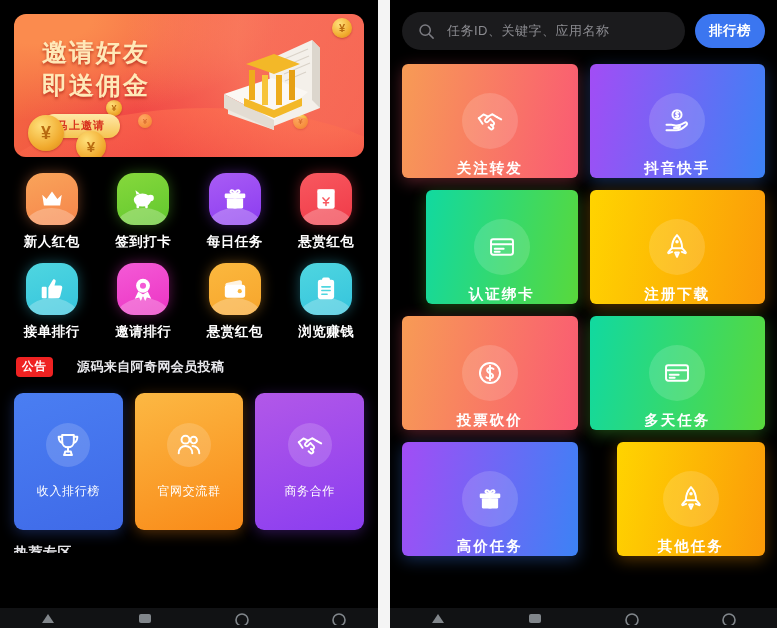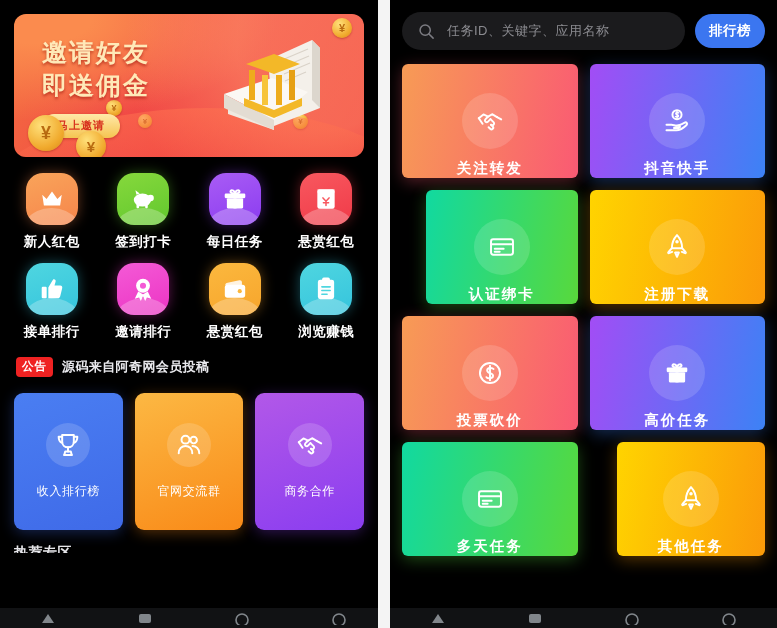--- a/index.html
+++ b/index.html
@@ -117,21 +117,21 @@
     margin-top: 8px;
     font-size: 13.5px; font-weight: bold;
     color: #ffffff;
     letter-spacing: .5px;
     white-space: nowrap;
   }
 
   
   .notice {
     margin: 16px 0 0 16px;
-    display: flex; align-items: center; gap: 9px;
+    display: flex; align-items: center; gap: 24px;
   }
   .notice-badge {
     background: #ef2222; color: #fff;
     font-size: 11.5px; font-weight: bold;
     padding: 2px 6px 3px 6px; border-radius: 4px;
     letter-spacing: 1px;
   }
   .notice-text {
     color: #e8e8ec; font-size: 13px; font-weight: bold; letter-spacing: .4px;
   }
@@ -473,41 +473,41 @@
           <div class="ccard" style="background: linear-gradient(100deg, rgb(247, 155, 85), rgb(250, 90, 115)); box-shadow: rgba(250, 90, 115, 0.333) 0px 4px 16px;">
             <div class="ccard-ring">
               <svg width="28" height="28" viewBox="0 0 24 24">
                 <circle class="wh" cx="12" cy="12" r="8.6"></circle>
                 <path class="wh" d="M15 8.6 C14.2 7.4 9.6 7 9.6 9.8 C9.6 12.6 14.6 11.6 14.6 14.4 C14.6 17.2 9.8 16.8 9 15.6"></path>
                 <path class="wh" d="M12 5.8 L12 18.2"></path>
               </svg>
             </div>
             <div class="ccard-label">投票砍价</div>
           </div>
+          <div class="ccard" style="background: linear-gradient(100deg, rgb(17, 217, 160), rgb(88, 217, 60)); box-shadow: rgba(88, 217, 60, 0.333) 0px 4px 16px;">
+            <div class="ccard-ring">
+              <svg width="28" height="28" viewBox="0 0 24 24">
+                <rect class="wh" x="2.6" y="5.4" width="18.8" height="13.2" rx="1.8"></rect>
+                <path class="wh" d="M2.6 9.6 L21.4 9.6"></path>
+                <path class="wh" d="M5.8 13.4 L13.4 13.4"></path>
+                <path class="wh" d="M5.8 16 L10 16"></path>
+              </svg>
+            </div>
+            <div class="ccard-label">多天任务</div>
+          </div>
           <div class="ccard" style="background: linear-gradient(100deg, rgb(162, 77, 245), rgb(60, 130, 245)); box-shadow: rgba(60, 130, 245, 0.333) 0px 4px 16px;">
             <div class="ccard-ring">
               <svg width="26" height="26" viewBox="0 0 24 24">
                 <rect class="whf" x="2.5" y="7" width="19" height="4.2" rx="1"></rect>
                 <rect class="whf" x="4.5" y="11.2" width="15" height="9.5" rx="1"></rect>
                 <rect x="10.6" y="5" width="2.8" height="16" fill="#ffffff" opacity=".55"></rect>
                 <path class="wh" style="stroke-width:1.9" d="M12 7 C12 4.5 9 3 8 4.6 C7.2 6 9.6 7 12 7 C14.4 7 16.8 6 16 4.6 C15 3 12 4.5 12 7Z" fill="#fff"></path>
               </svg>
             </div>
             <div class="ccard-label">高价任务</div>
-          </div>
-          <div class="ccard" style="background: linear-gradient(100deg, rgb(17, 217, 160), rgb(88, 217, 60)); box-shadow: rgba(88, 217, 60, 0.333) 0px 4px 16px;">
-            <div class="ccard-ring">
-              <svg width="28" height="28" viewBox="0 0 24 24">
-                <rect class="wh" x="2.6" y="5.4" width="18.8" height="13.2" rx="1.8"></rect>
-                <path class="wh" d="M2.6 9.6 L21.4 9.6"></path>
-                <path class="wh" d="M5.8 13.4 L13.4 13.4"></path>
-                <path class="wh" d="M5.8 16 L10 16"></path>
-              </svg>
-            </div>
-            <div class="ccard-label">多天任务</div>
           </div>
           <div class="ccard" style="background: linear-gradient(100deg, rgb(255, 212, 0), rgb(251, 154, 9)); box-shadow: rgba(251, 154, 9, 0.333) 0px 4px 16px; margin-left: 27px;">
             <div class="ccard-ring">
               <svg width="28" height="28" viewBox="0 0 24 24">
                 <path class="wh" d="M12 1.8 C15 5 16.4 9 16.4 13 L7.6 13 C7.6 9 9 5 12 1.8 Z"></path>
                 <circle class="whf" cx="12" cy="7.4" r="1.5"></circle>
                 <path class="wh" d="M7.6 13 L4.6 16.4 C4.2 16.8 4.6 17.4 5.1 17.2 L7.9 16.2"></path>
                 <path class="wh" d="M16.4 13 L19.4 16.4 C19.8 16.8 19.4 17.4 18.9 17.2 L16.1 16.2"></path>
                 <path class="wh" d="M10.4 16.8 L13.6 16.8 L12 20.4 Z"></path>
               </svg>

